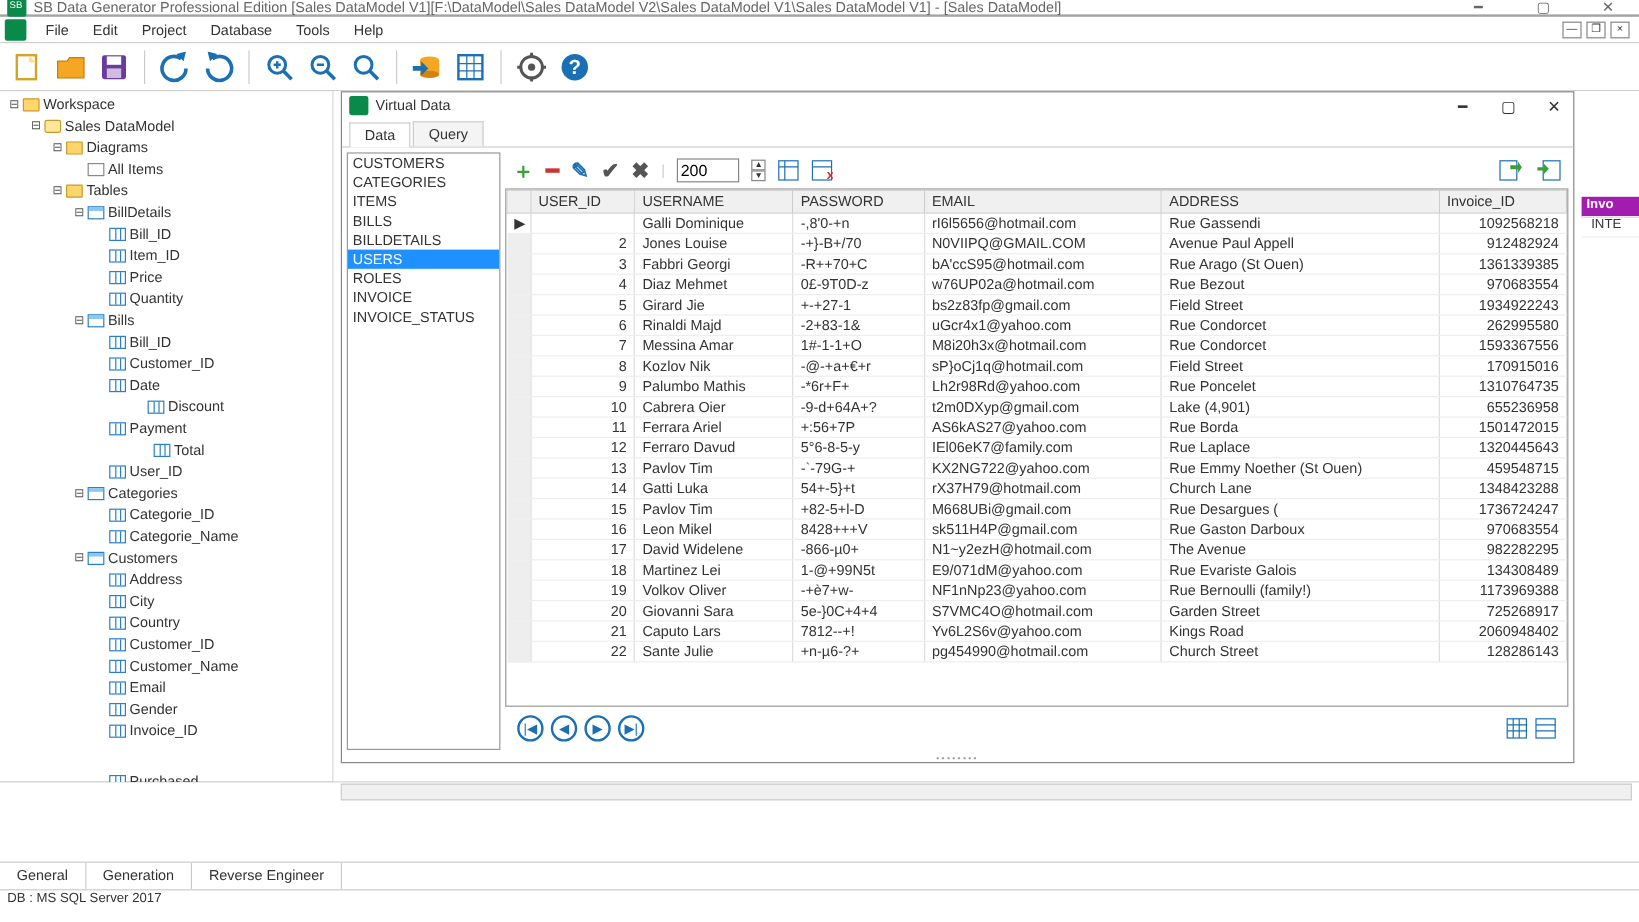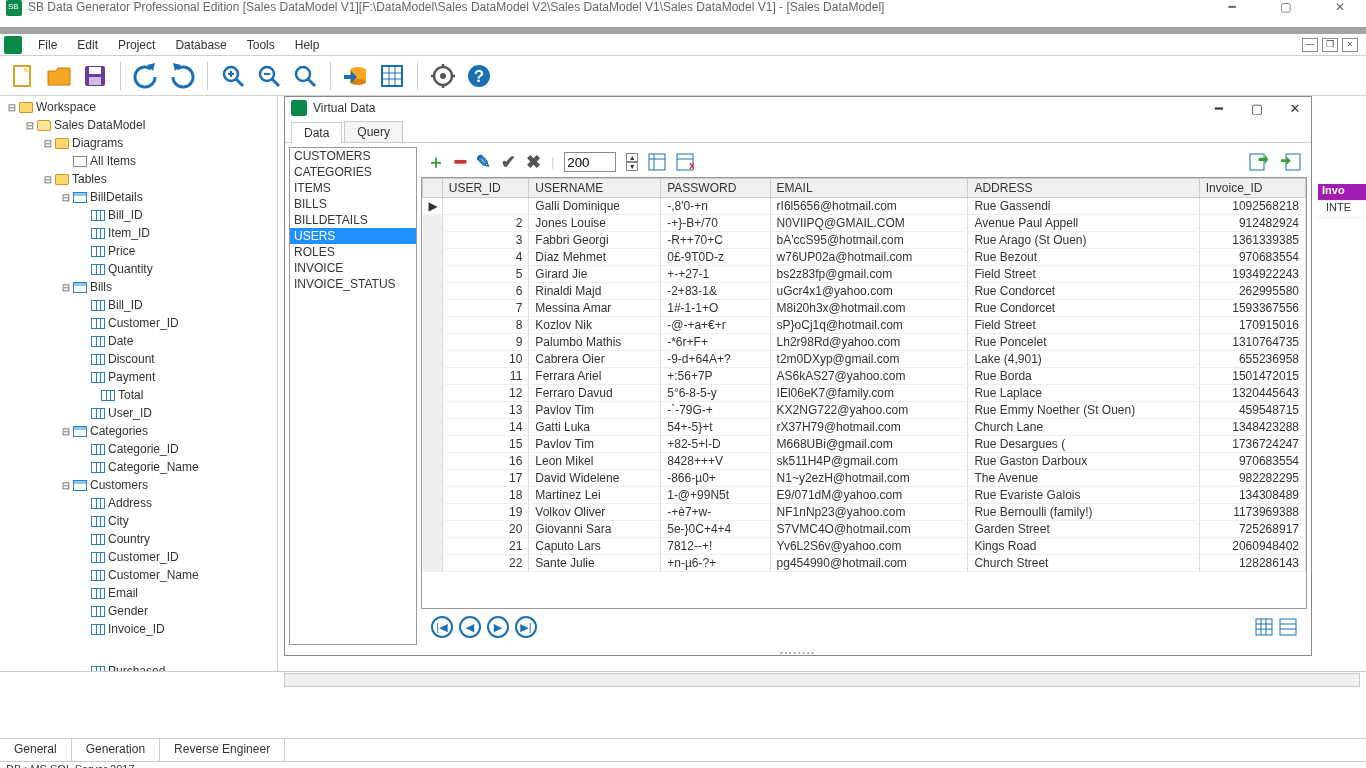--- a/index.html
+++ b/index.html
@@ -1,19 +1,19 @@
 <!DOCTYPE html>
 <html><head>
 <meta charset="utf-8">
 <style>
 * { box-sizing: border-box; margin: 0; padding: 0; }
 body { font-family: "Segoe UI", Tahoma, sans-serif; font-size: 12px; color: #333; background: #fff; overflow: hidden; }
 
 
-.titlebar { height: 34px; display: flex; align-items: flex-start; padding: 0 6px; border-bottom: 7px solid #a3a3a3; color: #666; }
+.titlebar { height: 14px; display: flex; align-items: center; padding: 0 6px; border-bottom: 2px solid #a3a3a3; color: #666; }
 .titlebar .appicon { width: 16px; height: 16px; background: #0a8a4a; margin-right: 6px; border-radius: 2px; position: relative; }
 .titlebar .appicon::after { content:"SB"; font-size: 8px; color:#fff; position:absolute; top:2px; left:2px; }
 .titlebar .winctrls { margin-left: auto; display: flex; gap: 14px; }
 .titlebar .winctrls span { width: 40px; text-align: center; cursor: pointer; color:#666; }
 
 
 .menubar { height: 22px; display: flex; align-items: center; padding: 0 4px; border-bottom: 1px solid #d0d0d0; }
 .menubar .micon { width: 18px; height: 18px; background:#0a8a4a; margin-right:6px; border-radius:2px; }
 .menubar .mitem { padding: 12px 10px; cursor: pointer; }
 .menubar .mdictrls { margin-left: auto; display:flex; gap:4px; padding-right:4px; }
@@ -297,35 +297,35 @@
         </span>
         <span>Customer_ID</span>
       </div>
       <div class="tree-node" style="padding-left: 78px;">
         <span class="exp"></span>
         <span class="tree-icon">
           <span class="col-ico"></span>
         </span>
         <span>Date</span>
       </div>
-      <div class="tree-node" style="padding-left: 78px;">
+      <div class="tree-node" style="padding-left: 110px;">
         <span class="exp"></span>
         <span class="tree-icon">
           <span class="col-ico"></span>
         </span>
         <span>Discount</span>
       </div>
       <div class="tree-node" style="padding-left: 78px;">
         <span class="exp"></span>
         <span class="tree-icon">
           <span class="col-ico"></span>
         </span>
         <span>Payment</span>
       </div>
-      <div class="tree-node" style="padding-left: 88px;">
+      <div class="tree-node" style="padding-left: 115px;">
         <span class="exp"></span>
         <span class="tree-icon">
           <span class="col-ico"></span>
         </span>
         <span>Total</span>
       </div>
       <div class="tree-node" style="padding-left: 78px;">
         <span class="exp"></span>
         <span class="tree-icon">
           <span class="col-ico"></span>

